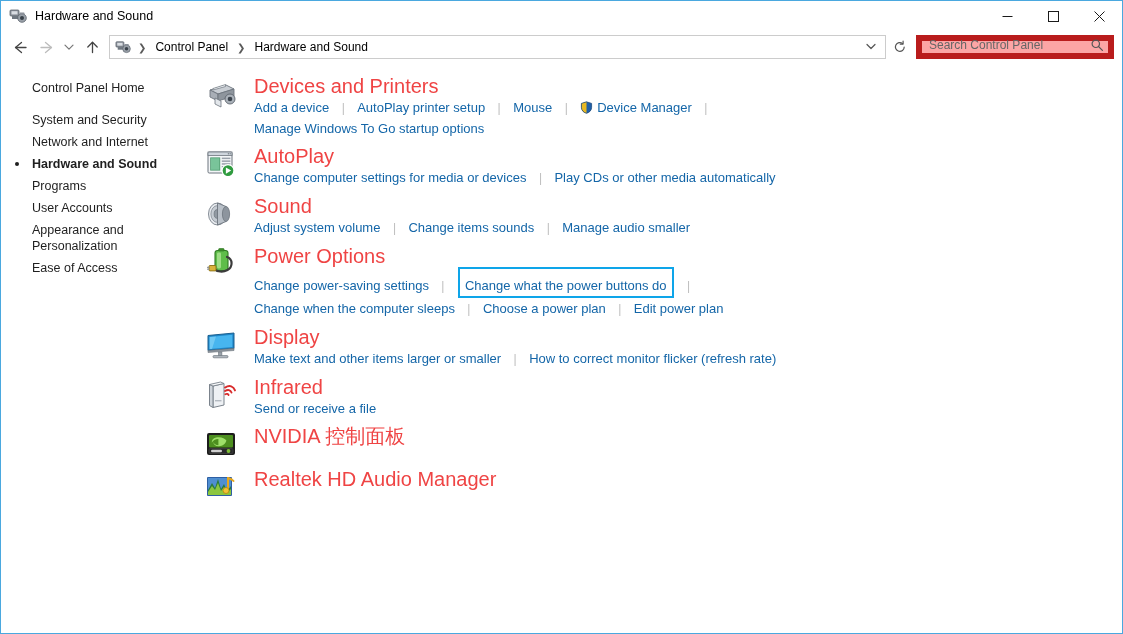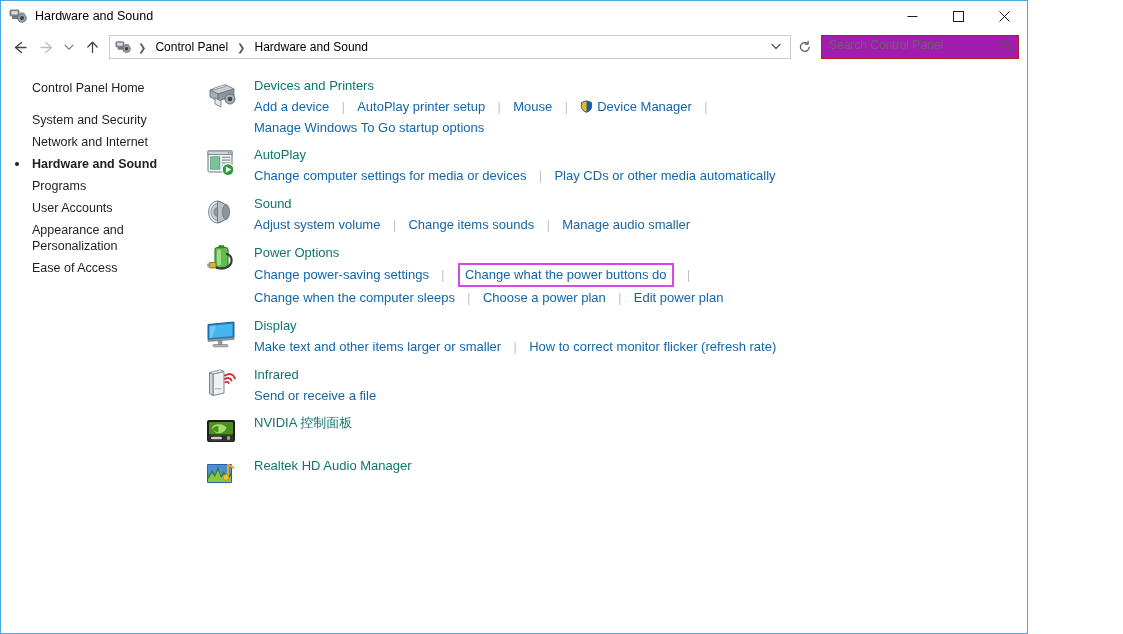--- a/index.html
+++ b/index.html
@@ -4,21 +4,21 @@
 <style>
   * { box-sizing: border-box; margin: 0; padding: 0; }
   html, body {
     width: 1123px; height: 634px;
     font-family: "Liberation Sans", sans-serif;
     background: #ffffff;
     overflow: hidden;
   }
   .window {
     position: relative;
-    width: 1028px; height: 634px;
+    width: 1123px; height: 634px;
     background: #ffffff;
     border: 1px solid #4aa8df;
     display: flex; flex-direction: column; justify-content: space-between;
   }
 
   
   .titlebar {
     height: 30px; flex: 0 0 30px;
     display: flex; align-items: center;
     background: #ffffff;
@@ -66,21 +66,21 @@
   }
   .addr-spacer { flex: 1 1 auto; }
   .addr-caret { color: #4a4a4a; font-size: 10px; padding: 0 6px; cursor: default; }
   .refresh-btn {
     width: 24px; height: 24px; margin-left: 2px;
     display: flex; align-items: center; justify-content: center;
     color: #4a4a4a; font-size: 13px; cursor: default;
   }
   .searchbox {
     width: 198px; height: 24px; margin-left: 4px;
-    border: 1px solid #b91c1c; background: #a21caf;
+    border: 6px solid #b91c1c; background: #fca5a5;
     display: flex; align-items: center;
     padding: 0 4px 4px 7px; flex: 0 0 198px;
   }
   .searchbox input {
     border: none; outline: none; flex: 1 1 auto;
     font-family: "Liberation Sans", sans-serif;
     font-size: 12px; color: #000; background: transparent;
     min-width: 0;
   }
   .searchbox input::placeholder { color: #666; opacity: 1; }
@@ -111,43 +111,43 @@
   .content { flex: 1 1 auto; padding: 13px 0 0 0; min-width: 0; }
 
   .section { display: flex; margin-bottom: 8px; }
   .sec-icon {
     width: 34px; height: 34px; flex: 0 0 34px;
     margin: 1px 16px 0 10px;
     position: relative;
   }
   .sec-body { flex: 1 1 auto; min-width: 0; }
   .sec-title {
-    font-size: 13px; color: #0f766e;
+    font-size: 20px; color: #ef4444;
     line-height: 20px; cursor: default;
     display: inline-block;
   }
   .links { line-height: 19px; }
   .link {
     font-size: 13px; color: #1466a8; cursor: default;
     display: inline-block;
   }
   .pipe {
     display: inline-block;
     color: #bdbdbd; margin: 0 8px;
     font-size: 12px;
   }
   .link-wrap { display: inline-block; }
   .shield-inline {
     display: inline-block; width: 13px; height: 13px;
     vertical-align: -2px; margin-right: 4px; position: relative;
   }
   .highlight-box {
     display: inline-block;
-    border: 2px solid #d946ef;
-    padding: 1px 5px 2px 5px;
+    border: 2px solid #0ea5e9;
+    padding: 8px 5px 2px 5px;
     margin: 0 1px;
     line-height: 16px;
   }
 
   
   .ico svg { display: block; width: 100%; height: 100%; }
 </style>
 </head>
 <body>
 

